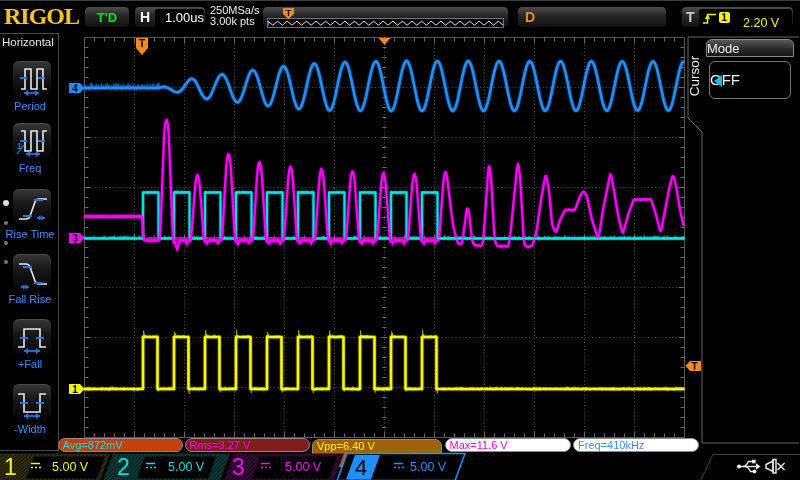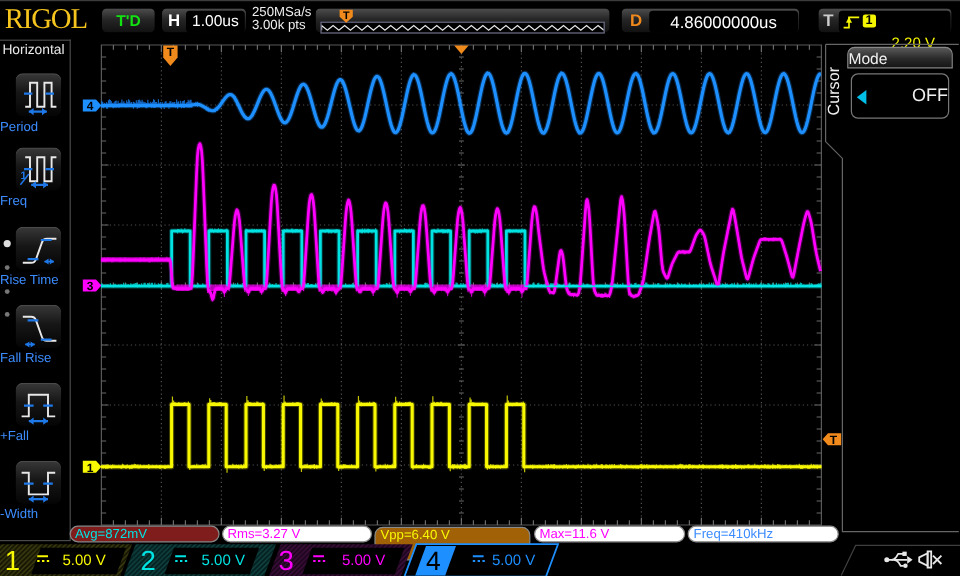--- a/index.html
+++ b/index.html
@@ -1,54 +1,53 @@
 <!DOCTYPE html>
 <html><head><meta charset="utf-8"><style>
 html,body{margin:0;padding:0;background:#000;width:800px;height:480px;overflow:hidden}
 *{box-sizing:border-box}
 body{font-family:"Liberation Sans",sans-serif;position:relative}
 .abs{position:absolute}
 .gbox{background:linear-gradient(#4e4e4e,#262626 45%,#111);border:1px solid #000;border-radius:5px}
 .blk{background:#000;border-radius:3px}
 .menu-btn{position:absolute;left:12px;width:40px;height:38px;border-radius:7px;
  background:linear-gradient(#383838,#161616 45%,#040404);border:1px solid #000;box-shadow:inset 0 1px 0 #4a4a4a}
-.menu-lab{position:absolute;width:60px;left:0;text-align:left;color:#3c8cff;font-size:11px}
+.menu-lab{position:absolute;width:60px;left:0;text-align:center;color:#3c8cff;font-size:11px}
 </style></head><body>
 <div class="abs" style="left:0;top:0;width:800px;height:1px;background:#3c3c3c"></div>
-<div class="abs" style="left:4px;top:3px;width:80px;height:26px;color:#f6c51d;font-family:'Liberation Serif',serif;font-weight:normal;font-size:24px;letter-spacing:-1px">RIGOL</div>
+<div class="abs" style="left:4px;top:3px;width:80px;height:26px;color:#f6c51d;font-family:'Liberation Serif',serif;font-weight:bold;font-size:24px;letter-spacing:-1px">RIGOL</div>
 <div class="abs gbox" style="left:84px;top:6px;width:46px;height:22px;text-align:center;color:#12e112;font-weight:bold;font-size:13px;line-height:21px">T'D</div>
 <div class="abs gbox" style="left:134px;top:6px;width:72px;height:22px">
  <span class="abs" style="left:5px;top:2px;color:#fff;font-weight:bold;font-size:14px">H</span>
- <div class="abs blk" style="left:20px;top:2px;width:49px;height:18px;color:#fff;font-size:13px;text-align:center;line-height:18px">1.00us</div>
+ <div class="abs blk" style="left:20px;top:2px;width:49px;height:18px;color:#fff;font-size:13px;text-align:right;line-height:18px">1.00us</div>
 </div>
 <div class="abs" style="left:210px;top:5px;color:#efefef;font-size:11px;line-height:10px">250MSa/s<br><span style="display:inline-block;margin-top:1px">3.00k pts</span></div>
 <div class="abs gbox" style="left:262px;top:6px;width:247px;height:22px">
  <div class="abs" style="left:4px;top:11px;width:237px;height:10px;background:#000;border:1px solid #70708a">
   <svg width="235" height="8" style="position:absolute;left:0;top:0">
    <path d="M0,6.2 L0.0,2.2 L4.8,6.2 L9.6,2.2 L14.4,6.2 L19.2,2.2 L24.0,6.2 L28.8,2.2 L33.6,6.2 L38.4,2.2 L43.2,6.2 L48.0,2.2 L52.8,6.2 L57.6,2.2 L62.4,6.2 L67.2,2.2 L72.0,6.2 L76.8,2.2 L81.6,6.2 L86.4,2.2 L91.2,6.2 L96.0,2.2 L100.8,6.2 L105.6,2.2 L110.4,6.2 L115.2,2.2 L120.0,6.2 L124.8,2.2 L129.6,6.2 L134.4,2.2 L139.2,6.2 L144.0,2.2 L148.8,6.2 L153.6,2.2 L158.4,6.2 L163.2,2.2 L168.0,6.2 L172.8,2.2 L177.6,6.2 L182.4,2.2 L187.2,6.2 L192.0,2.2 L196.8,6.2 L201.6,2.2 L206.4,6.2 L211.2,2.2 L216.0,6.2 L220.8,2.2 L225.6,6.2 L230.4,2.2 L235.2,6.2" fill="none" stroke="#e8e8e8" stroke-width="1"></path>
   </svg>
  </div>
  <svg class="abs" style="left:19px;top:1px" width="14" height="12">
       <path d="M1,0 h11 v6 l-5.5,5 L1,6 Z" fill="#f08a1c"></path>
       <text x="6.5" y="8" font-size="9" font-weight="bold" fill="#000" text-anchor="middle">T</text>
     </svg>
 </div>
 <div class="abs gbox" style="left:517px;top:6px;width:150px;height:22px">
  <span class="abs" style="left:7px;top:2px;color:#f08a1c;font-weight:bold;font-size:14px">D</span>
- <div class="abs blk" style="left:23px;top:2px;width:124px;height:18px;color:#fff;font-size:14px;text-align:center;line-height:18px">4.86000000us</div>
 </div>
 <div class="abs gbox" style="left:681px;top:6px;width:113px;height:22px">
  <span class="abs" style="left:4px;top:2px;color:#ccc;font-weight:bold;font-size:14px">T</span>
  <div class="abs blk" style="left:17px;top:2px;width:93px;height:18px">
   <svg class="abs" style="left:3px;top:1px" width="16" height="16">
         <path d="M1,13 H5.5 V4.5 H14" fill="none" stroke="#f5f500" stroke-width="1.4"></path>
         <path d="M3,9 h5 l-2.5,-5 Z" fill="#f5f500"></path>
       </svg>
   <div class="abs" style="left:20px;top:2.5px;width:10.5px;height:11.5px;background:#f5f500;border-radius:2px;color:#000;font-weight:bold;font-size:10.5px;text-align:center;line-height:11.5px">1</div>
-  <span class="abs" style="left:44px;top:20px;color:#f5f500;font-size:12.5px">2.20&nbsp;V</span>
+  <span class="abs" style="left:44px;top:7px;color:#f5f500;font-size:12.5px">2.20&nbsp;V</span>
  </div>
 </div>
 <div class="abs" style="left:0;top:33px;width:59px;height:1px;background:#4a4a4a"></div>
 <div class="abs" style="left:58px;top:33px;width:1px;height:417px;background:#4a4a4a"></div>
 <div class="abs" style="left:0;top:450px;width:59px;height:1px;background:#4a4a4a"></div>
 <div class="abs" style="left:2px;top:36px;color:#e8e8e8;font-size:11.5px">Horizontal</div>
 <div class="menu-btn" style="top:60px"><svg width="38" height="36">
       <path d="M8,28 h4 v-20 h6 v20 h6 v-20 h6 v20 h4" fill="none" stroke="#e8e8e8" stroke-width="1.6"></path>
       <path d="M7,17 h7 M25,17 h7" stroke="#1e78e8" stroke-width="1.8"></path>
       <path d="M11,32 h15" stroke="#1e78e8" stroke-width="1.8"></path>
@@ -142,24 +141,24 @@
 
 <svg class="abs" style="left:0;top:0" width="800" height="480">
  <path d="M688,37 H799 M688,37 V118 L702,132 V443 H799" stroke="#666" fill="none" stroke-width="1"></path>
 </svg>
 <div class="abs" style="left:687px;top:99px;width:46px;color:#eee;font-size:13.5px;transform:rotate(-90deg);transform-origin:0 0;text-align:center">Cursor</div>
 <div class="abs" style="left:706px;top:39px;width:88px;height:18px;background:linear-gradient(#585858,#2a2a2a 55%,#161616);border:1px solid #888;border-radius:6px 6px 0 0;color:#f0f0f0;font-size:13px;text-align:left;line-height:17px">Mode</div>
 <div class="abs" style="left:709px;top:61px;width:82px;height:38px;background:#000;border:1px solid #777;border-radius:6px">
  <svg class="abs" style="left:3px;top:12px" width="10" height="14">
       <path d="M9,1 v12 L1,7 Z" fill="#00c0e8"></path>
     </svg>
- <div style="color:#f0f0f0;font-size:15px;text-align:right;line-height:36px">OFF</div>
-</div>
-<div class="abs" style="left:57.5px;top:437.5px;width:125px;height:14px;background:#7f1d1d;border:1px solid #8a8a8a;border-radius:7px;color:#00e3e3;font-size:11px;line-height:12.5px;padding-left:4px">Avg=872mV</div>
-<div class="abs" style="left:184.5px;top:437.5px;width:125px;height:14px;background:#ffffff;border:1px solid #8a8a8a;border-radius:7px;color:#ff00ff;font-size:11px;line-height:12.5px;padding-left:4px">Rms=3.27 V</div>
+ <div style="color:#f0f0f0;font-size:15px;text-align:left;line-height:36px">OFF</div>
+</div>
+<div class="abs" style="left:57.5px;top:437.5px;width:125px;height:14px;background:#c2410c;border:1px solid #8a8a8a;border-radius:7px;color:#00e3e3;font-size:11px;line-height:12.5px;padding-left:4px">Avg=872mV</div>
+<div class="abs" style="left:184.5px;top:437.5px;width:125px;height:14px;background:#7f1d1d;border:1px solid #8a8a8a;border-radius:7px;color:#ff00ff;font-size:11px;line-height:12.5px;padding-left:4px">Rms=3.27 V</div>
 <div class="abs" style="left:312.0px;top:439px;width:130px;height:28px;background:#a16207;border:1px solid #8a8a8a;border-radius:7px;color:#f8f800;font-size:11px;line-height:12.5px;padding-left:4px">Vpp=6.40 V</div>
 <div class="abs" style="left:444.5px;top:437.5px;width:126px;height:14px;background:#ffffff;border:1px solid #8a8a8a;border-radius:7px;color:#ff00ff;font-size:11px;line-height:12.5px;padding-left:4px">Max=11.6 V</div>
 <div class="abs" style="left:573.0px;top:437.5px;width:126px;height:14px;background:#ffffff;border:1px solid #8a8a8a;border-radius:7px;color:#3c8cff;font-size:11px;line-height:12.5px;padding-left:4px">Freq=410kHz</div>
 
 <svg class="abs" style="left:0;top:444px" width="800" height="36" font-family="Liberation Sans" transform="translate(0,0)">
  <path d="M701,35.5 L713,10.5 H800" stroke="#3f3f3f" fill="none" stroke-width="1"></path>
  <g transform="translate(0,8.5)">
  <defs>
   <pattern id="h1" width="4" height="4" patternUnits="userSpaceOnUse">
           <rect width="4" height="4" fill="#161603"></rect>

